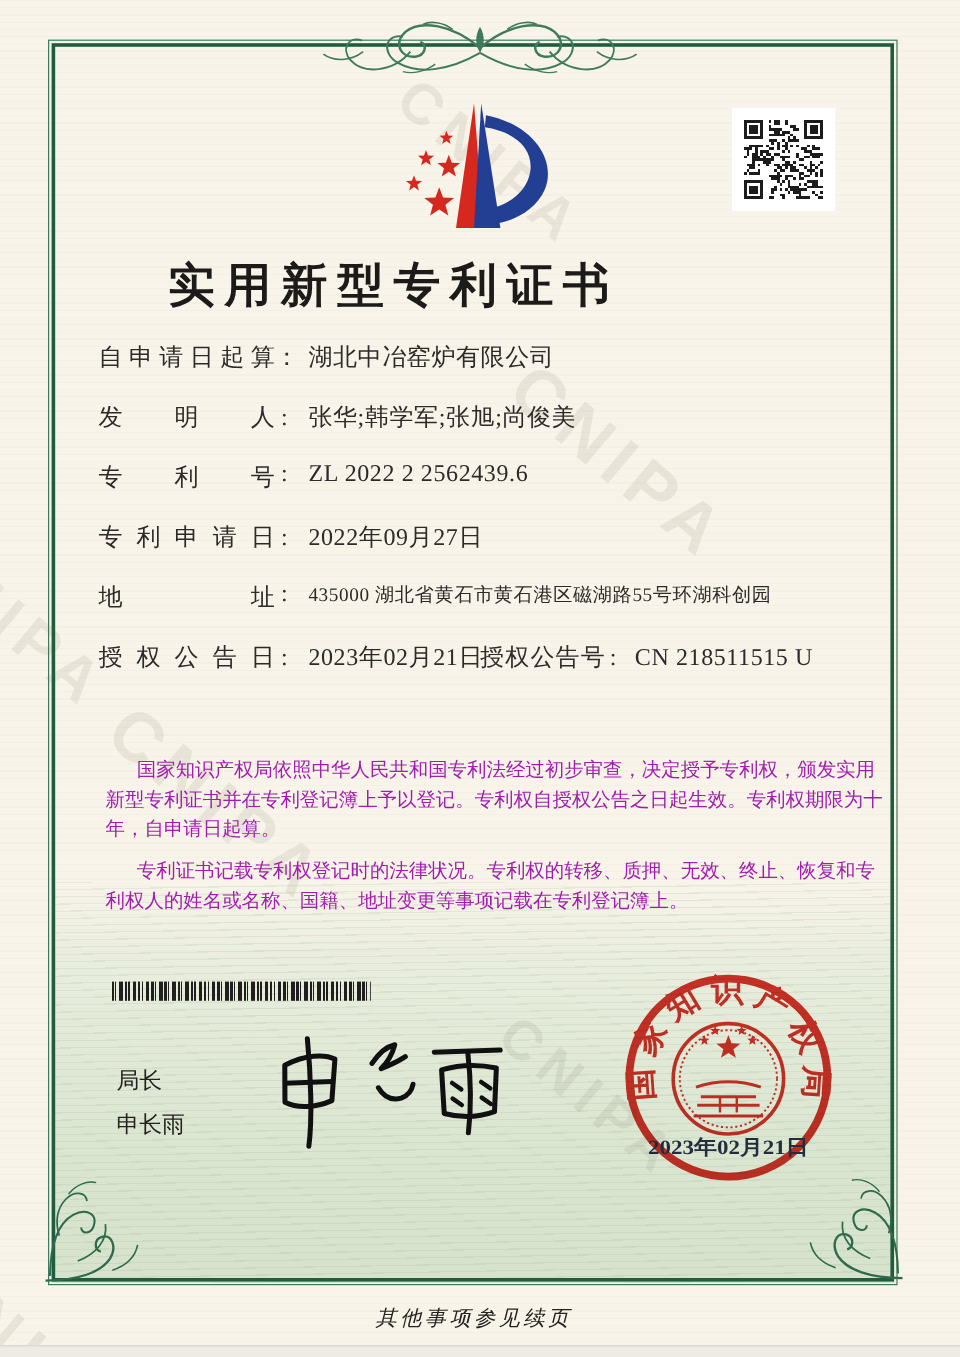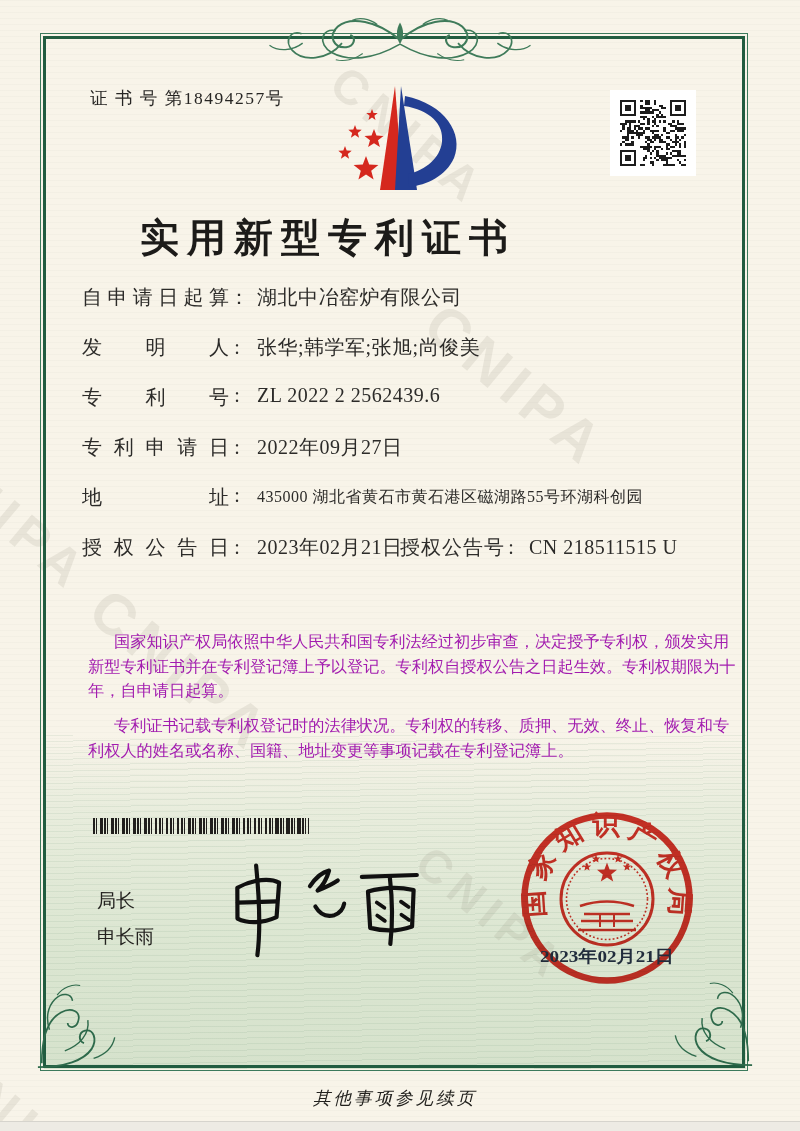--- a/index.html
+++ b/index.html
@@ -149,21 +149,20 @@
     <g fill="none" stroke="#2e6a4b" stroke-width="2">
       <path d="M2,97 C30,97 50,90 58,78 C64,68 60,57 51,59 C44,61 44,70 50,72"></path>
       <path d="M6,93 C6,66 13,47 26,40 C37,34 47,39 44,49 C42,57 33,57 33,51" stroke-width="1.8"></path>
       <path d="M30,80 C46,74 56,62 54,48" stroke-width="1.5"></path>
       <path d="M14,58 C10,46 12,34 20,26 C27,19 37,20 38,28" stroke-width="1.5"></path>
       <path d="M60,88 C72,84 80,76 82,66" stroke-width="1.4"></path>
       <path d="M22,22 C28,14 38,10 46,12" stroke-width="1.2"></path>
     </g>
   </svg>
 
-  <div class="cert-number">证 书 号 第18494257号</div>
 
   <svg class="logo" viewBox="0 0 150 115">
     <path d="M70,4 L55,108 L78,108 Z" fill="#d5281e"></path>
     <path d="M76,4 L70,108 L92,108 Z" fill="#233f93"></path>
     <path d="M80,14 C120,22 139,52 129,76 C121,94 102,103 84,105 L83,92 C101,88 115,76 117,60 C119,42 105,28 79,24 Z" fill="#233f93"></path>
     <path fill="#d5281e" d="M47.0,27.0L48.5,31.0L52.7,31.1L49.4,33.8L50.5,37.9L47.0,35.5L43.5,37.9L44.6,33.8L41.3,31.1L45.5,31.0Z"></path>
     <path fill="#d5281e" d="M30.0,43.0L31.7,47.6L36.7,47.8L32.8,50.9L34.1,55.7L30.0,52.9L25.9,55.7L27.2,50.9L23.3,47.8L28.3,47.6Z"></path>
     <path fill="#d5281e" d="M49.0,47.0L51.5,53.6L58.5,53.9L53.0,58.3L54.9,65.1L49.0,61.2L43.1,65.1L45.0,58.3L39.5,53.9L46.5,53.6Z"></path>
     <path fill="#d5281e" d="M20.0,64.0L21.7,68.6L26.7,68.8L22.8,71.9L24.1,76.7L20.0,73.9L15.9,76.7L17.2,71.9L13.3,68.8L18.3,68.6Z"></path>
     <path fill="#d5281e" d="M41.0,74.0L44.2,82.6L53.4,83.0L46.2,88.7L48.6,97.5L41.0,92.5L33.4,97.5L35.8,88.7L28.6,83.0L37.8,82.6Z"></path>

